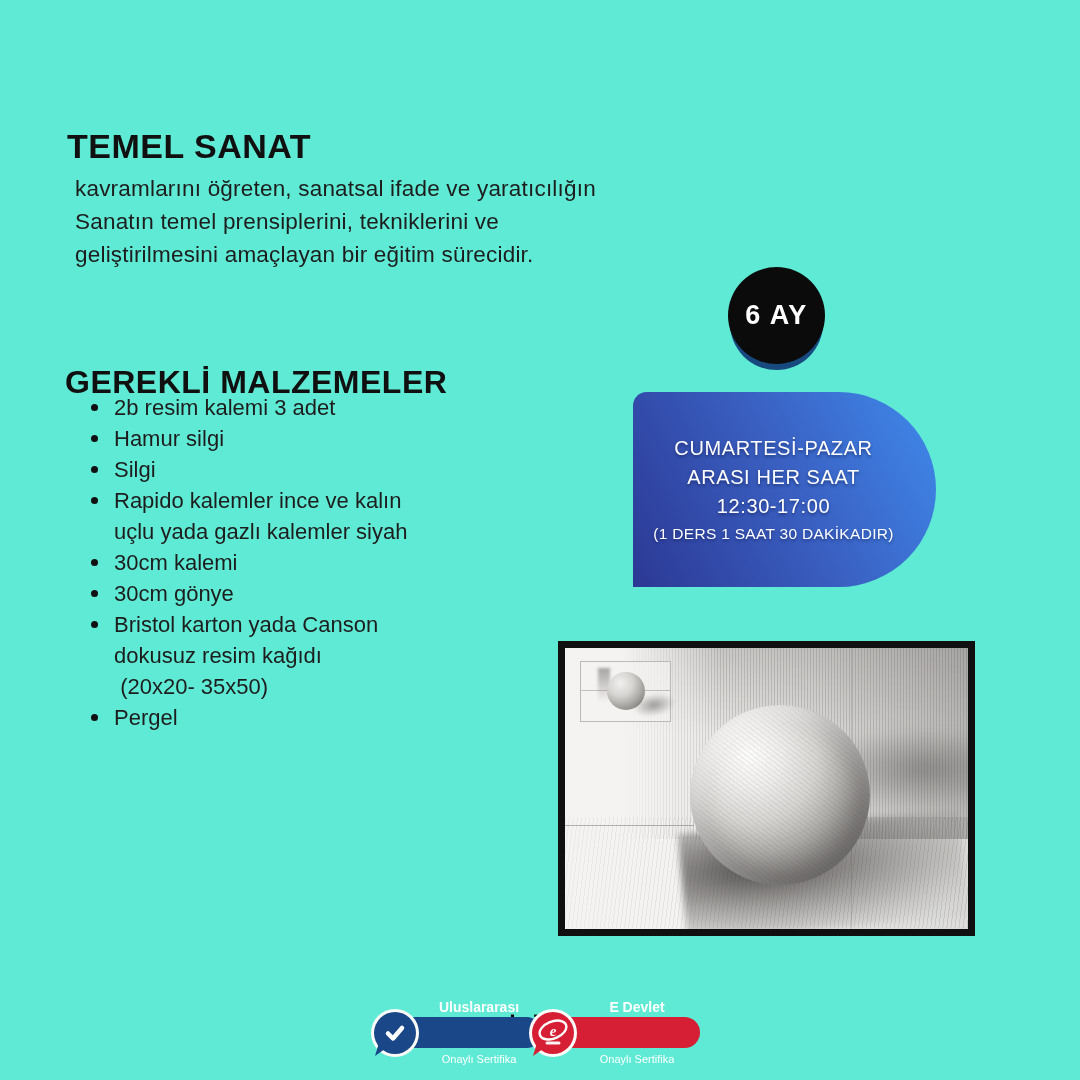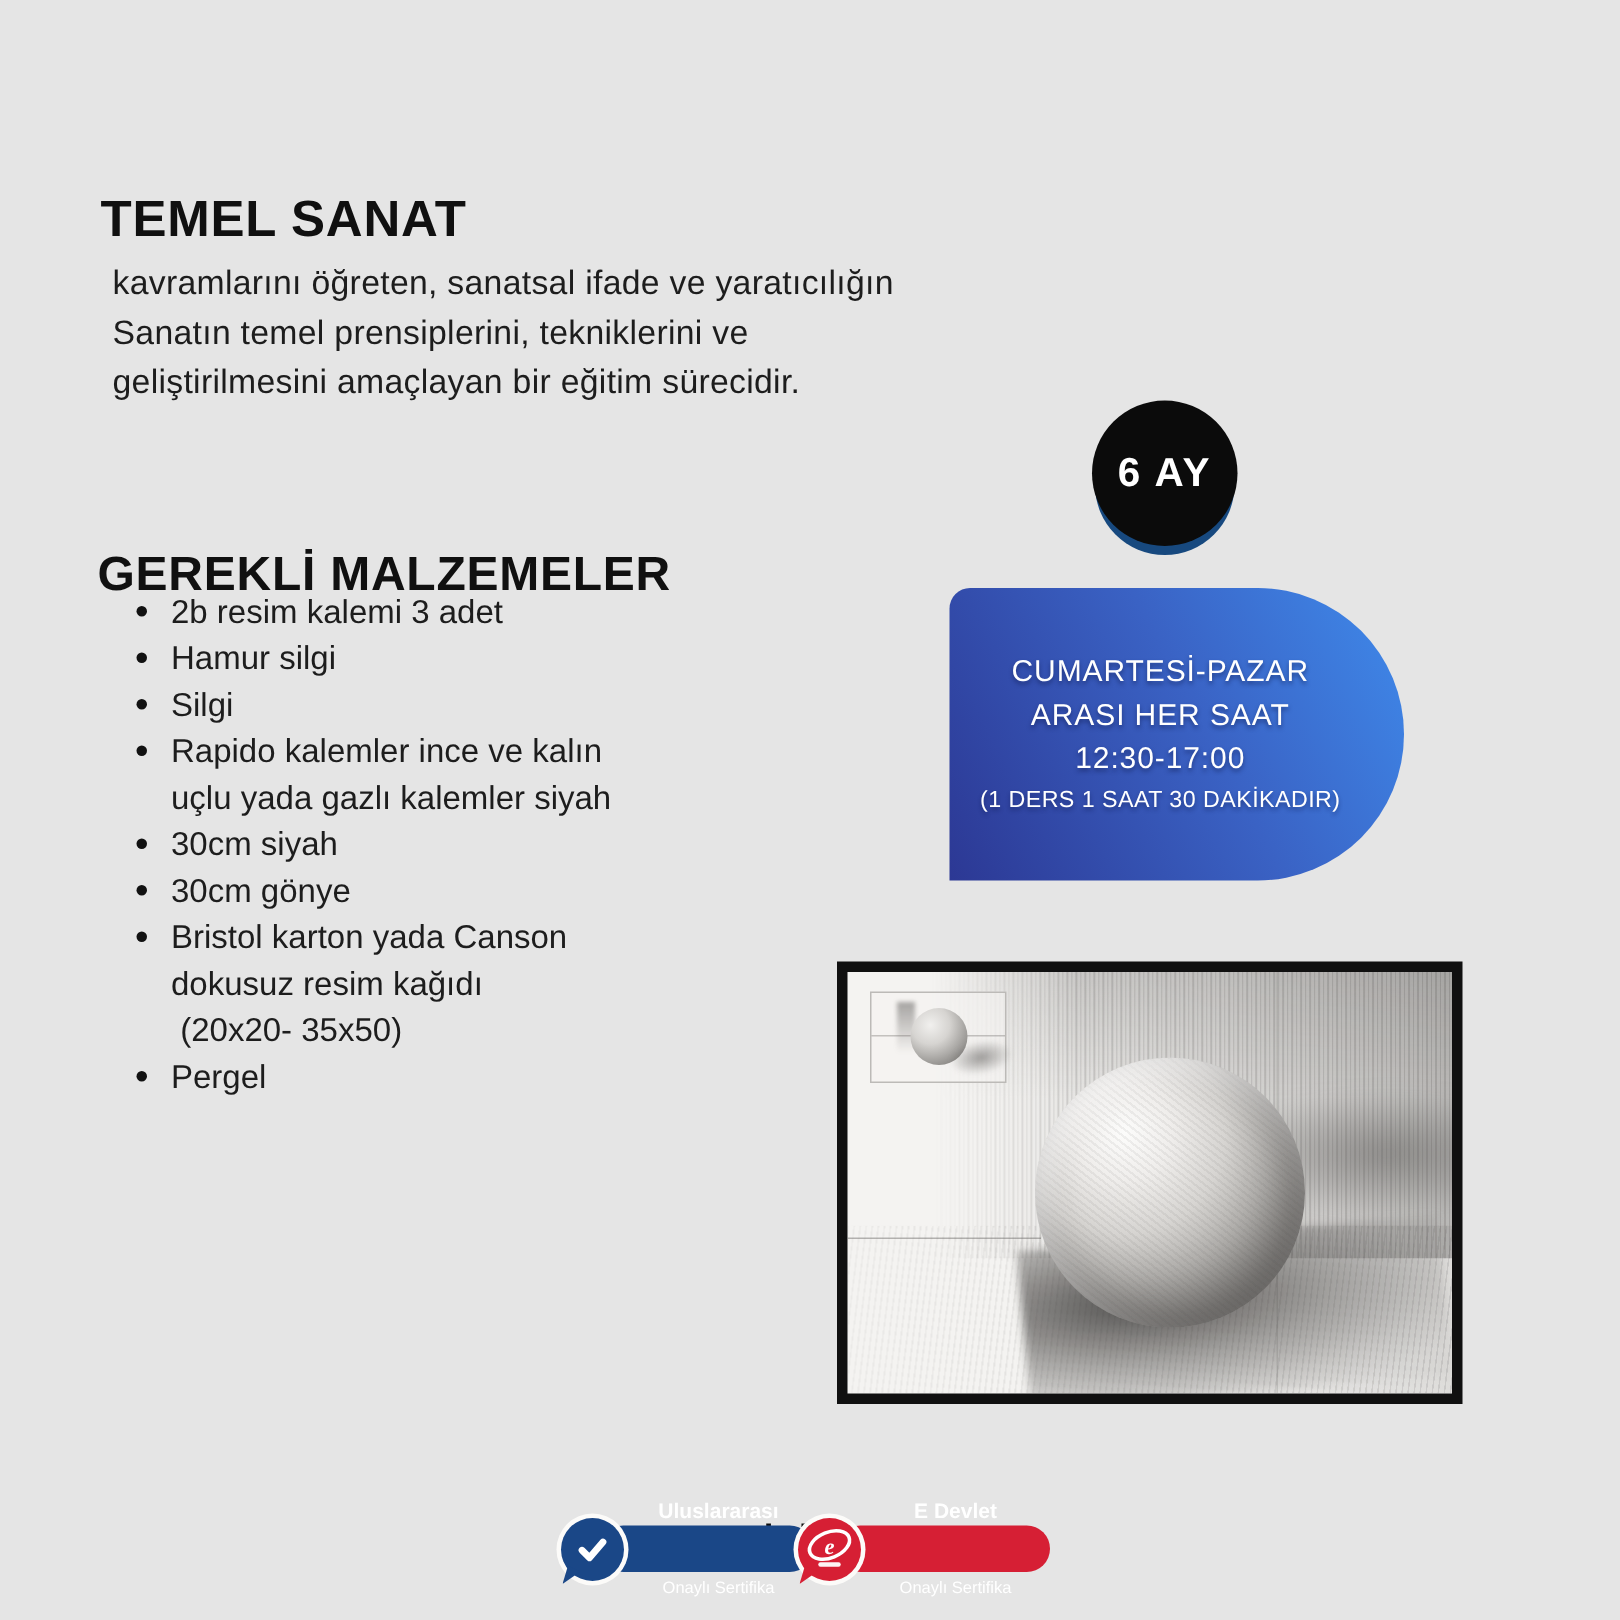--- a/index.html
+++ b/index.html
@@ -3,21 +3,21 @@
 <meta charset="utf-8">
 <style>
   html,body{margin:0;padding:0;}
   body{
     width:1080px;height:1080px;
     font-family:"Liberation Sans", sans-serif;
     background:#ffffff;
   }
   .canvas{
     position:relative;width:1080px;height:1080px;overflow:hidden;
-    background:#e5e5e5;
+    background:#5eead4;
   }
 
   
   .course-title{
     position:absolute;left:67px;top:104px;
     font-size:34px;font-weight:700;letter-spacing:.5px;color:#101010;
   }
   .course-desc{
     position:absolute;left:75px;top:172px;width:620px;
     font-size:22.5px;line-height:33px;color:#1d1d1d;letter-spacing:.2px;
@@ -181,21 +181,21 @@
         <div>Hamur silgi</div>
       </li>
       <li>
         <div>Silgi</div>
       </li>
       <li>
         <div>Rapido kalemler ince ve kalın</div>
         <div>uçlu yada gazlı kalemler siyah</div>
       </li>
       <li>
-        <div>30cm siyah</div>
+        <div>30cm kalemi</div>
       </li>
       <li>
         <div>30cm gönye</div>
       </li>
       <li>
         <div>Bristol karton yada Canson</div>
         <div>dokusuz resim kağıdı</div>
         <div> (20x20- 35x50)</div>
       </li>
       <li>

